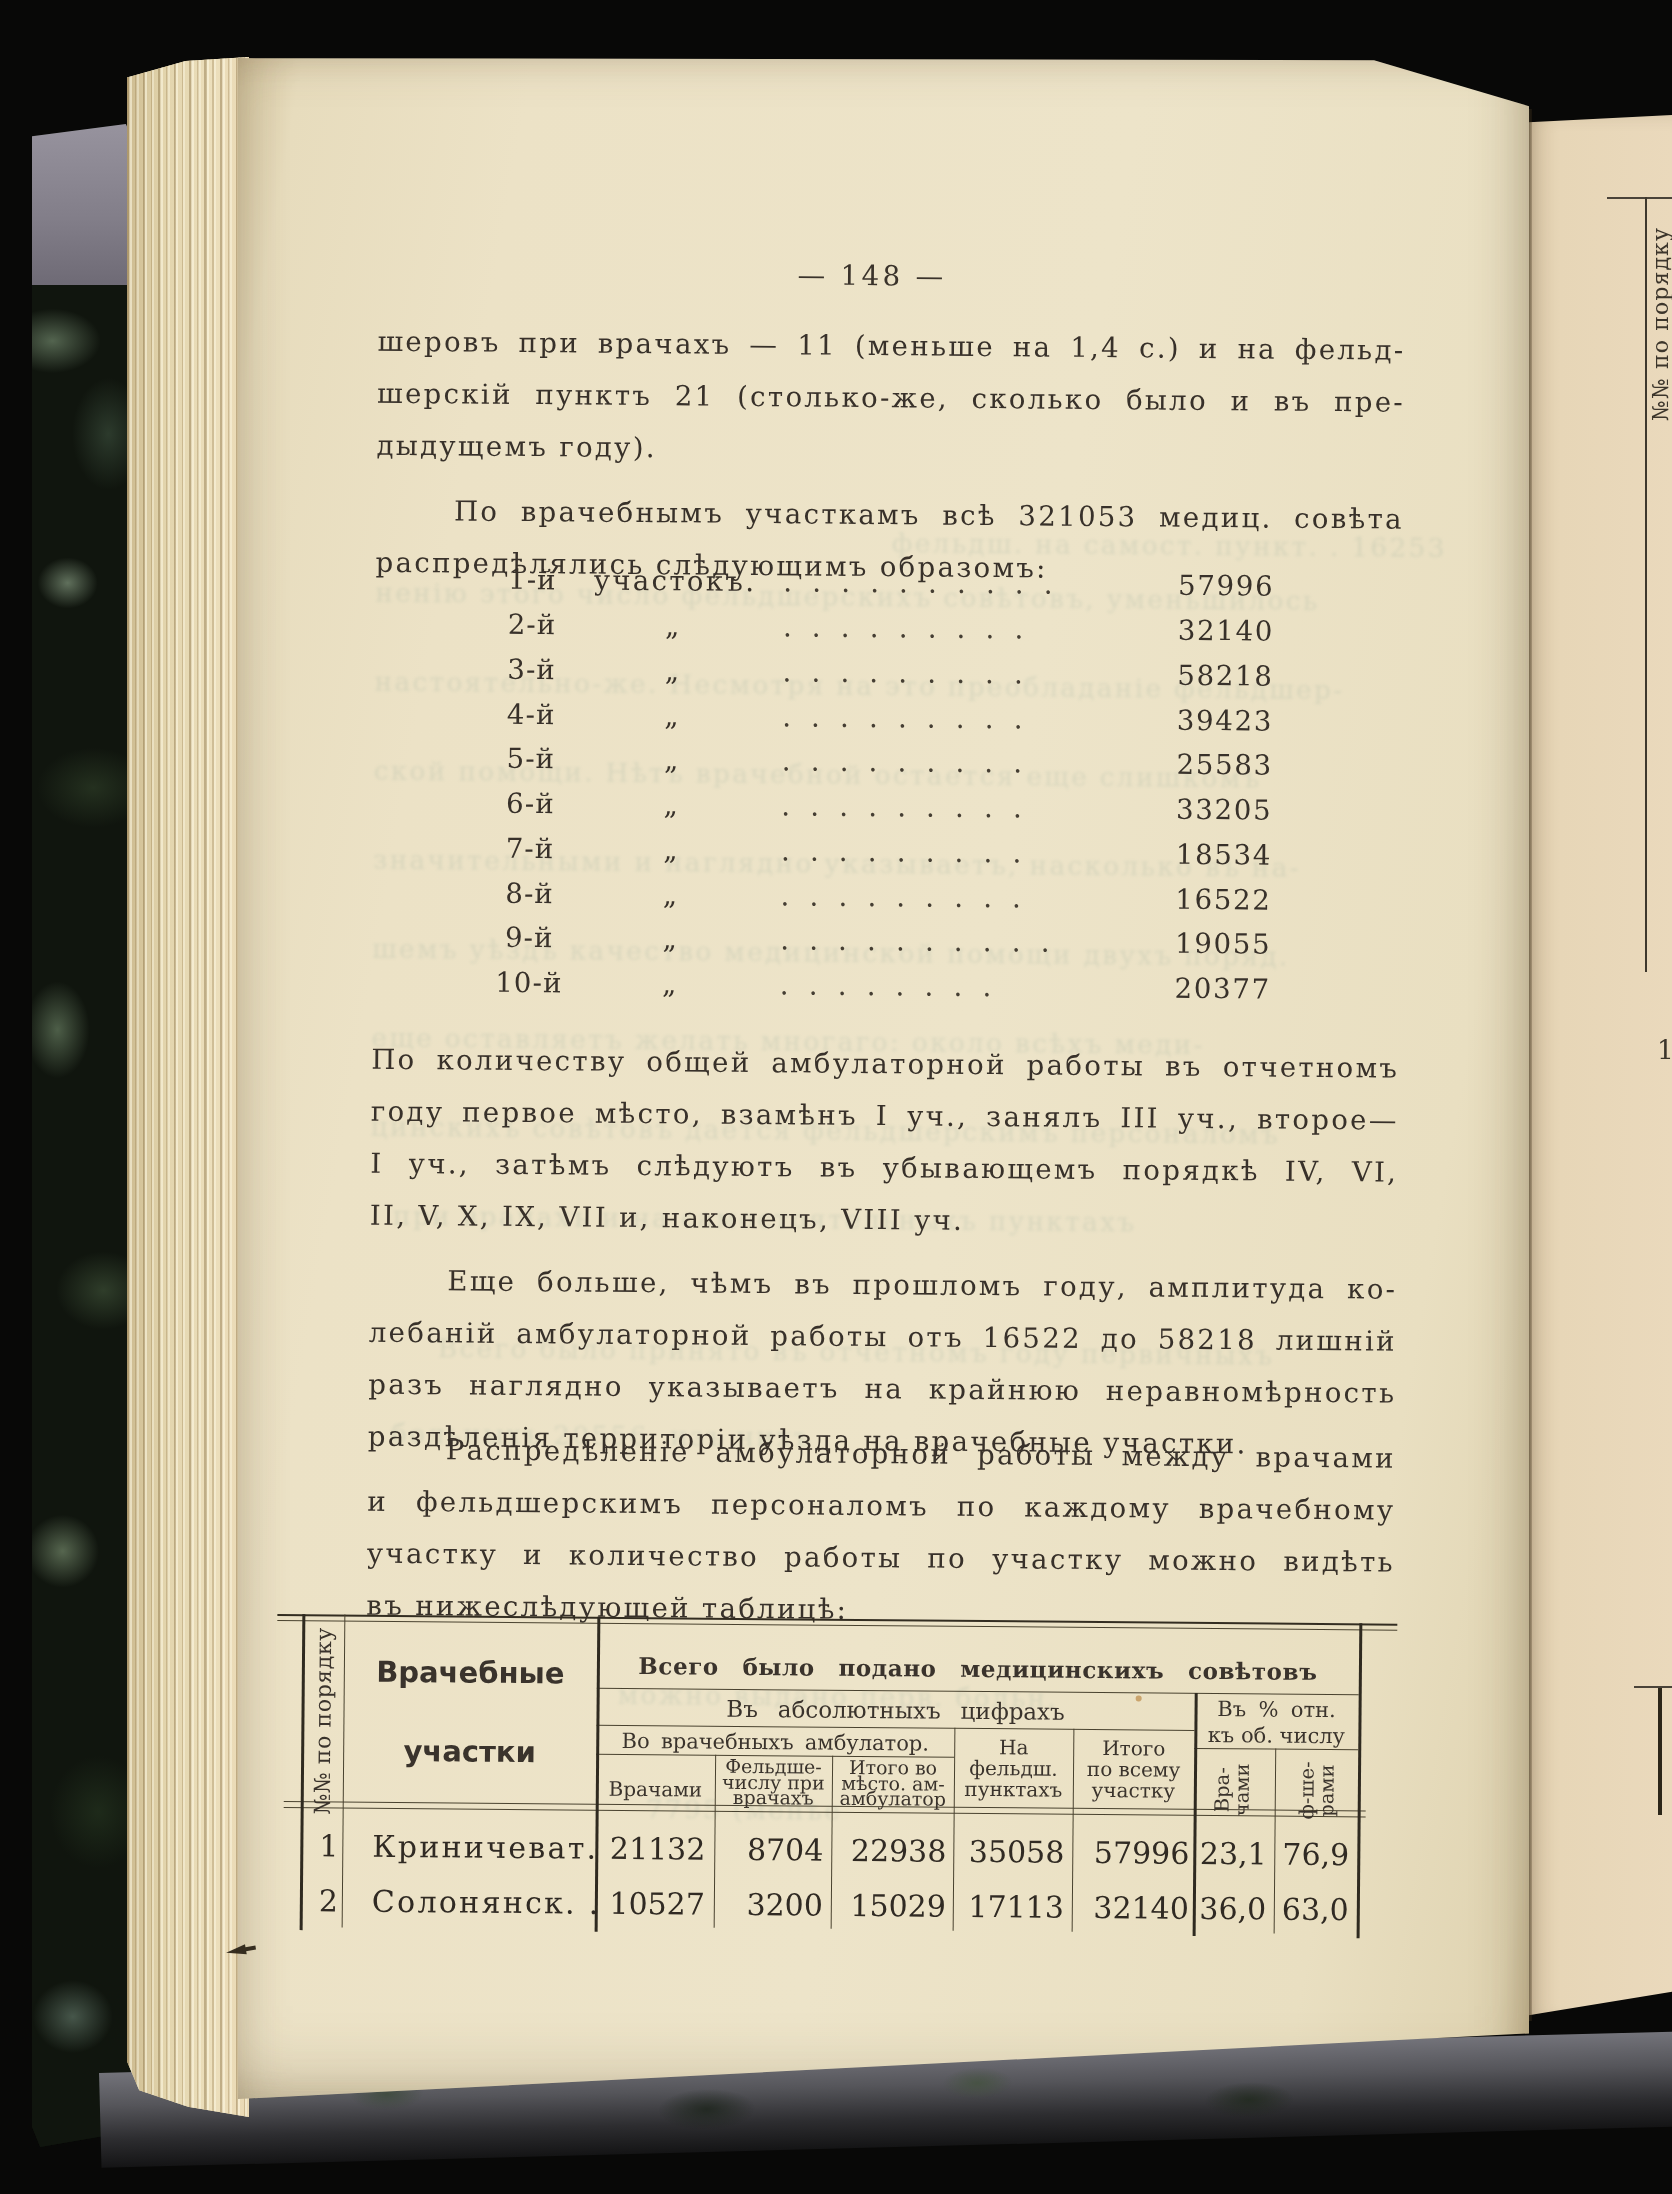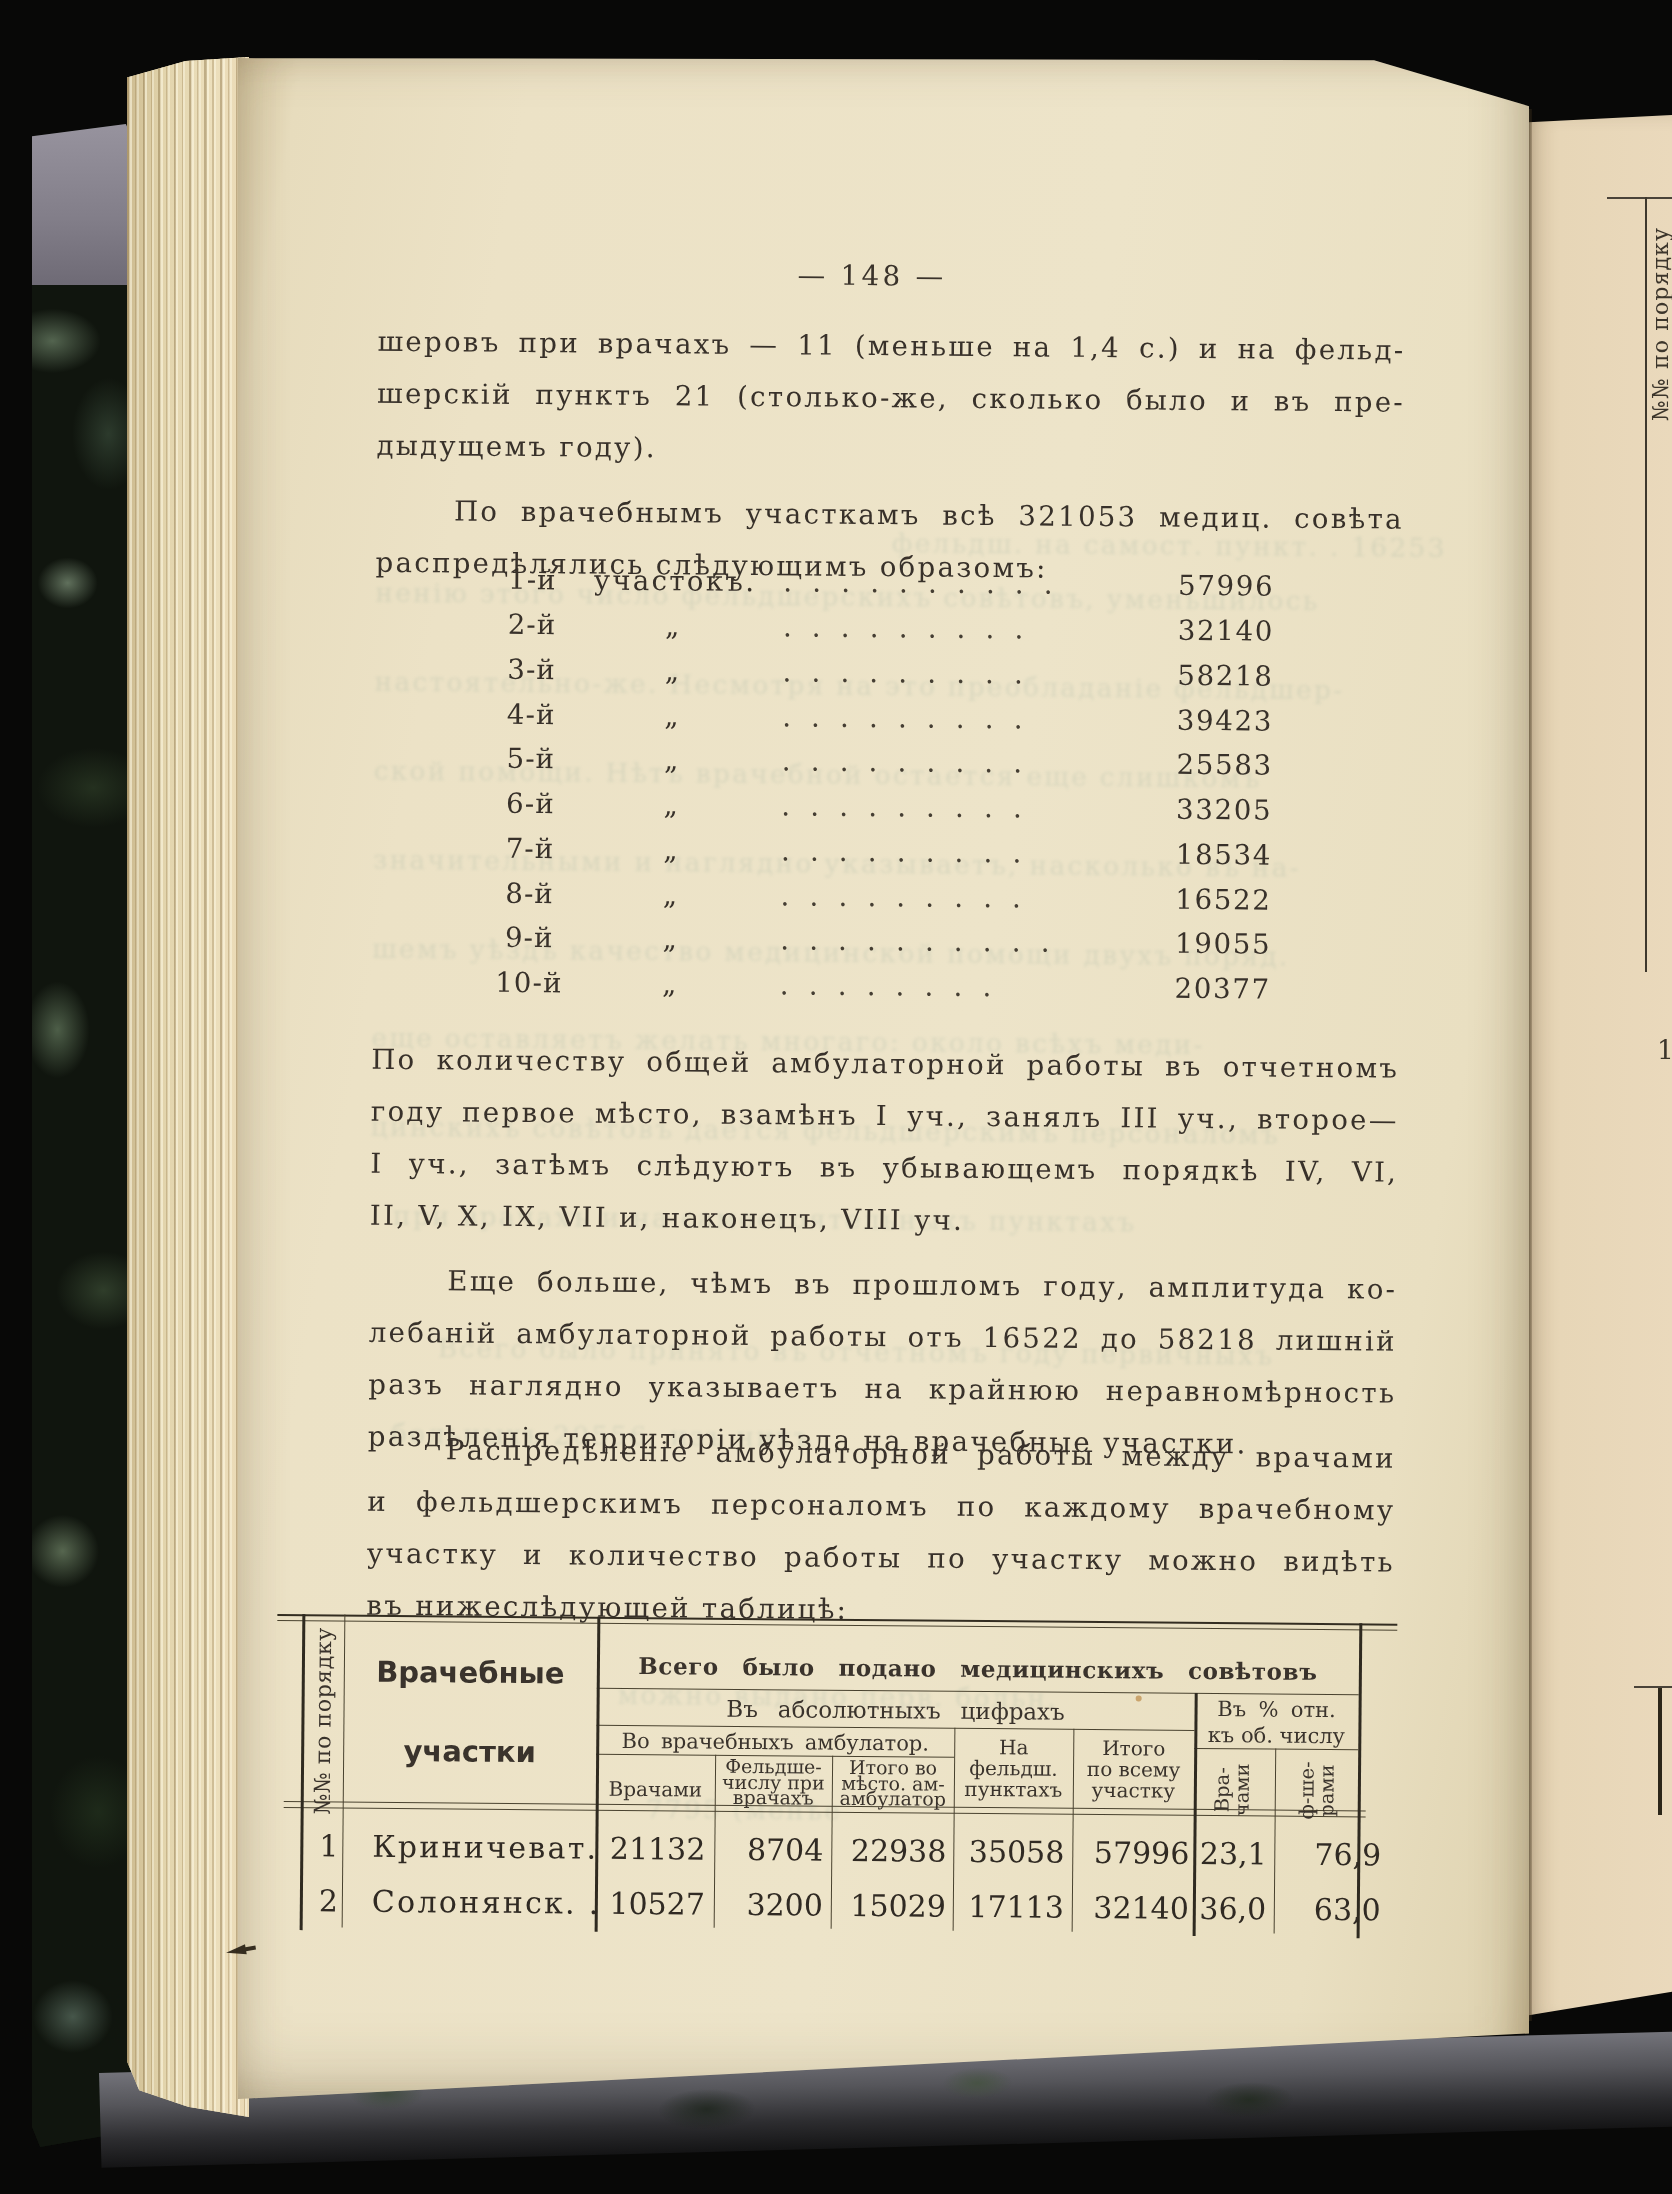--- a/index.html
+++ b/index.html
@@ -90,21 +90,21 @@
   .trow{position:absolute;left:77px;width:1057px;height:55px;font-size:30px;color:#302a23;}
   .trow span{position:absolute;top:8px;}
   .c-num{left:0;width:38px;text-align:right;}
   .c-name{left:42px;width:253px;text-align:left;padding-left:30px;letter-spacing:2.3px;}
   .c3{left:295px;width:110px;text-align:right;}
   .c4{left:414px;width:109px;text-align:right;}
   .c5{left:531px;width:115px;text-align:right;}
   .c6{left:653px;width:111px;text-align:right;}
   .c7{left:772px;width:117px;text-align:right;}
   .c8{left:893px;width:80px;text-align:center;}
-  .c9{left:974px;width:83px;text-align:center;padding-left:32px;}
+  .c9{left:974px;width:83px;text-align:center;}
 
   
   .ghost{position:absolute;white-space:nowrap;font-size:26.4px;letter-spacing:2.3px;
          color:#7d9b8e;opacity:.17;filter:blur(1.4px);}
   .ink-arrow{position:absolute;left:226px;top:1946px;width:0;height:0;
          border-top:5.2px solid transparent;border-bottom:5.2px solid transparent;
          border-right:20.7px solid #241c10;transform:rotate(-10deg);opacity:.9;}
   .ink-arrow::after{content:"";position:absolute;left:17px;top:-1.7px;width:12.6px;height:3.4px;background:#241c10;}
   .crease{position:absolute;left:247px;top:2035px;width:861px;height:1.7px;
          background:rgba(120,95,55,.30);transform:rotate(1.9deg);transform-origin:0 0;filter:blur(0.6px);}

